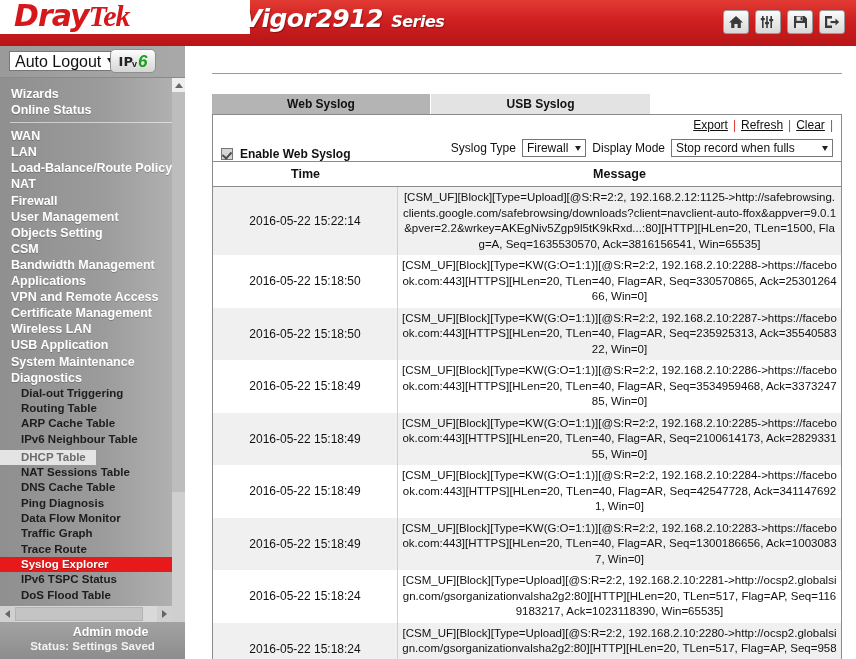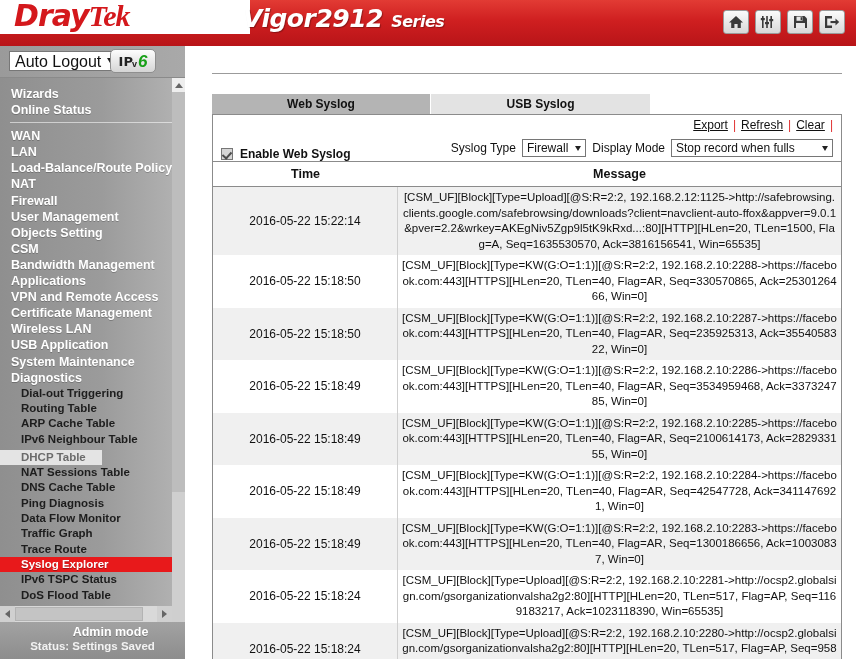--- a/index.html
+++ b/index.html
@@ -109,21 +109,21 @@
     height: 1px; background: rgba(255,255,255,.55);
     margin: 4px 8px 5px 10px;
   }
   .sub-item {
     color: #1d1d1d; font-size: 11.5px; font-weight: bold;
     padding-left: 21px; line-height: 15.3px;
     white-space: nowrap; cursor: pointer;
   }
   .sub-item.hover {
     background: #e4e4e4; color: #6b6b6b;
-    display: inline-block; padding-right: 16px;
+    display: inline-block; padding-right: 10px;
   }
   .sub-item.active {
     background: #e8191b; color: #ffffff;
     display: block; margin-right: 10px;
     text-shadow: 0 1px 0 rgba(0,0,0,.3);
   }
   .support-area {
     color: #1d1d1d; font-size: 12.5px; font-weight: bold;
     padding-left: 11px; margin-top: 22px;
     white-space: nowrap; cursor: pointer;

